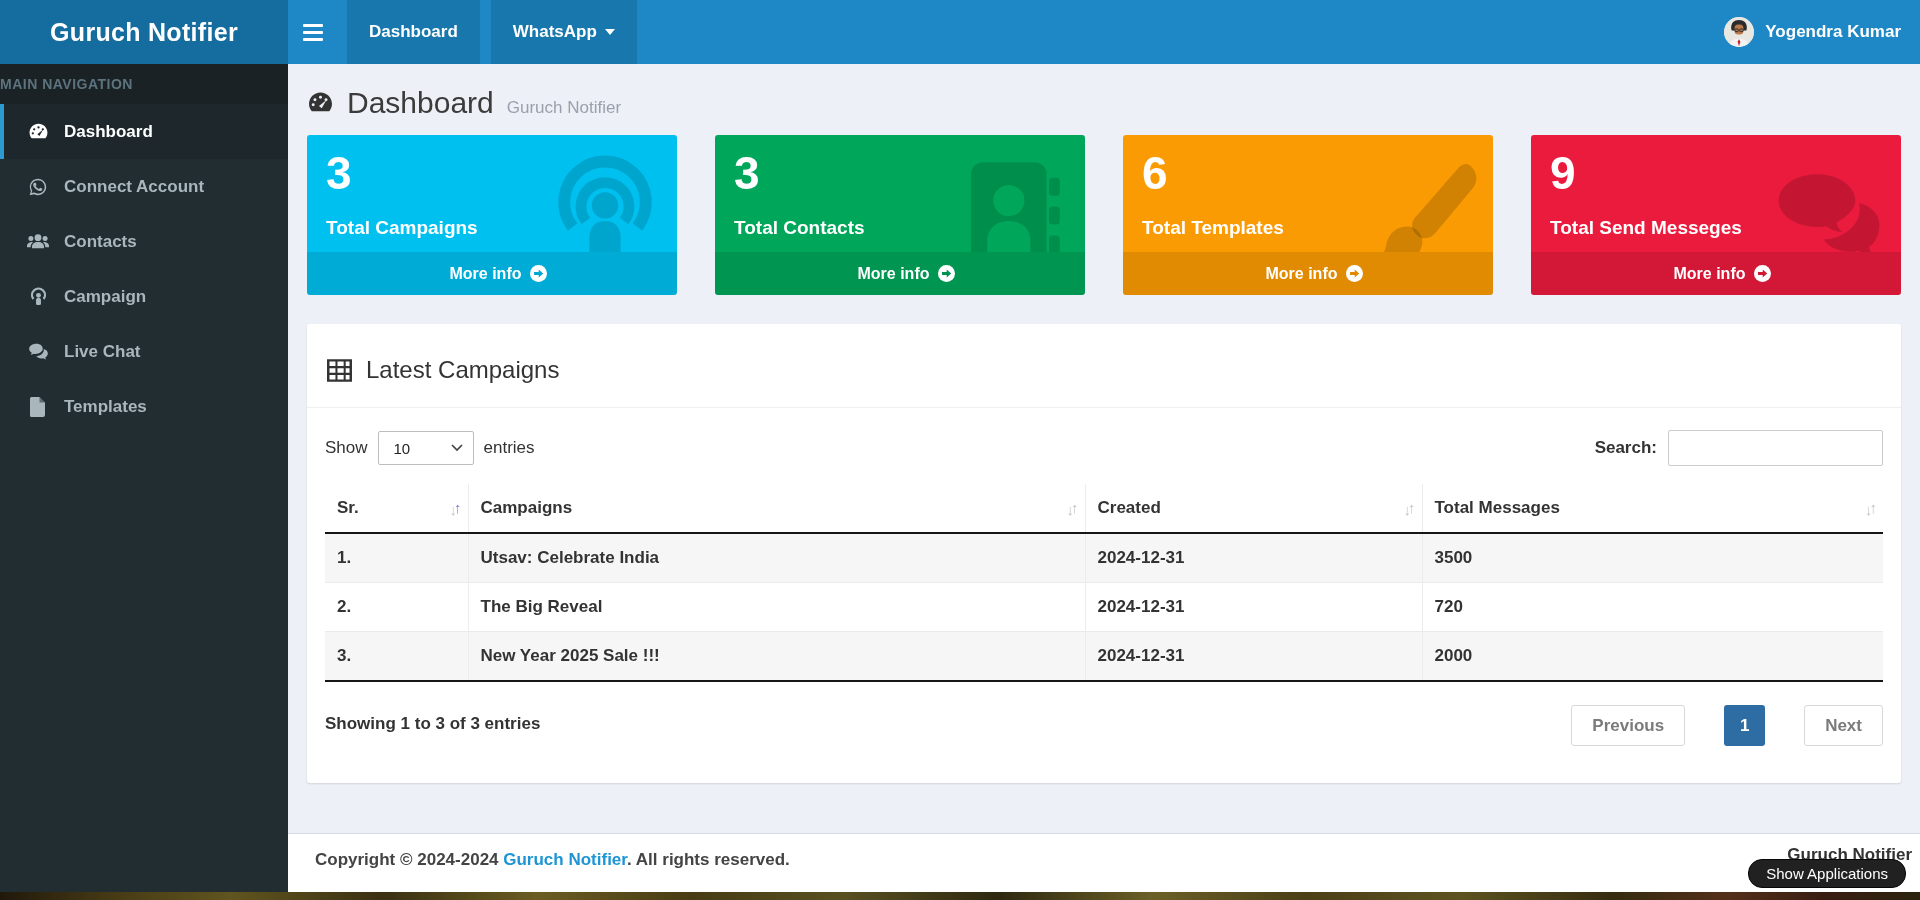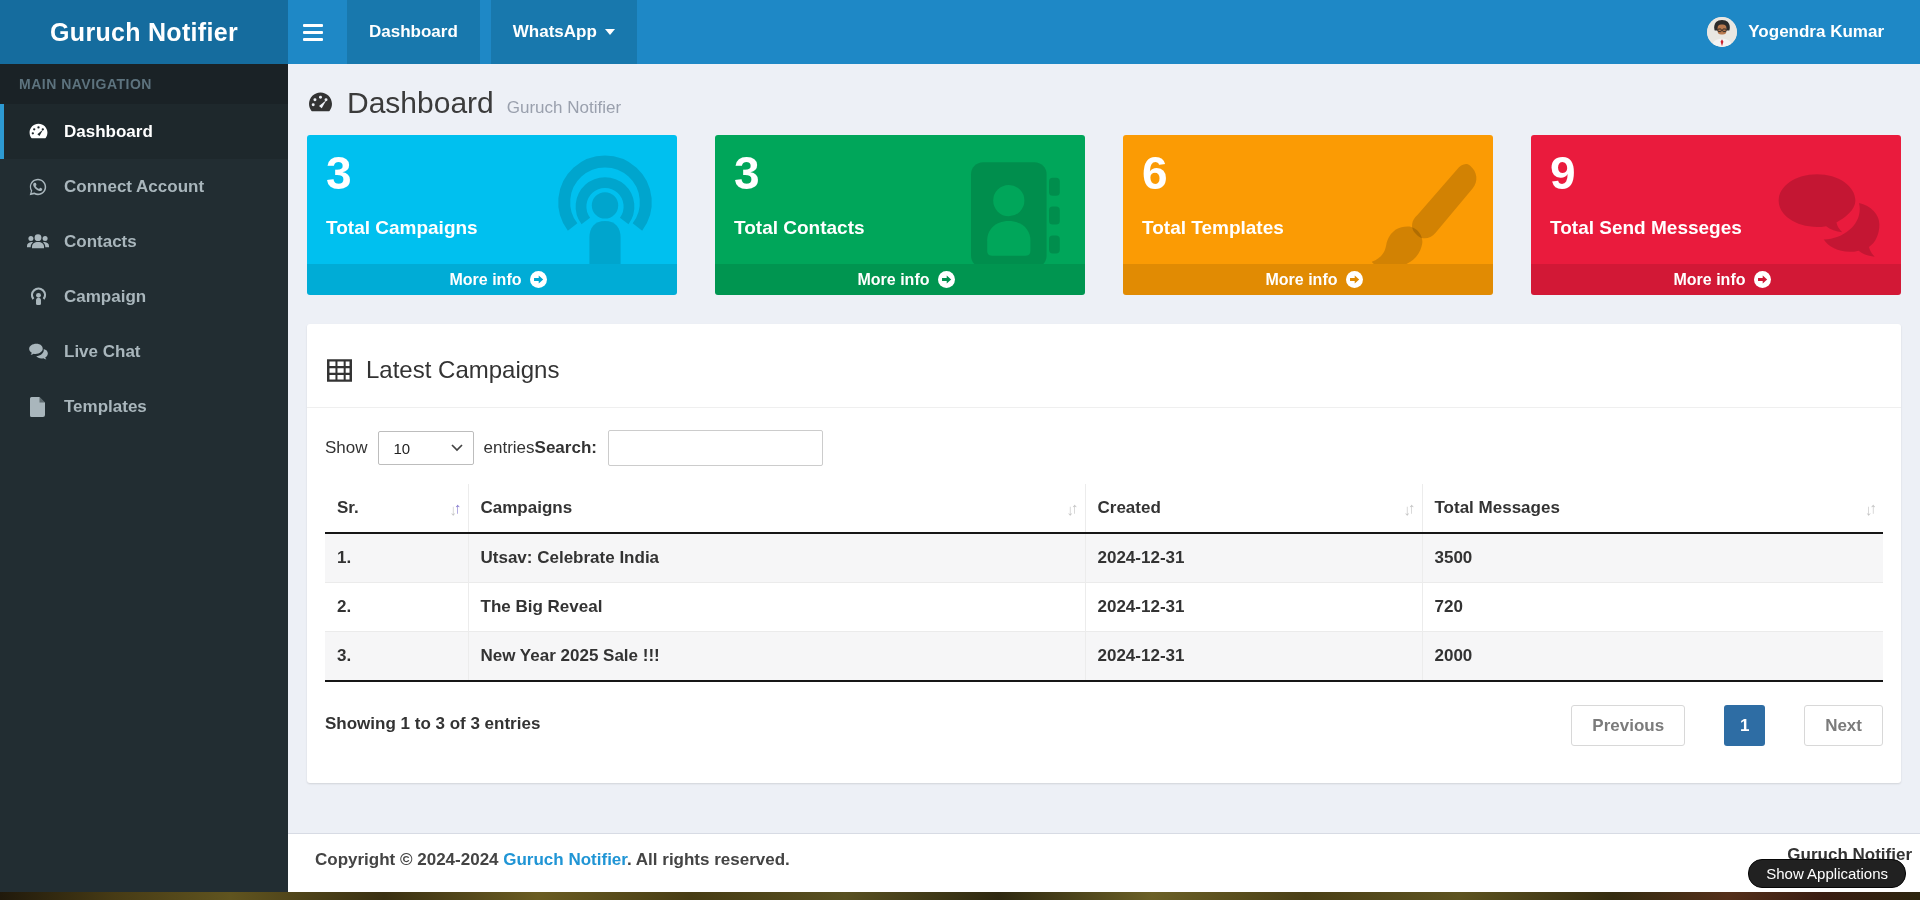--- a/index.html
+++ b/index.html
@@ -6,54 +6,54 @@
   .screen{position:relative;width:1920px;height:900px;overflow:hidden;background:#edf0f6;
           font-family:"Liberation Sans","DejaVu Sans",sans-serif;-webkit-font-smoothing:antialiased;}
 
   
   .topbar{position:absolute;top:0;left:0;right:0;height:64px;background:#1e88c6;display:flex;align-items:stretch;z-index:10;}
   .logo{width:288px;background:#156c9e;color:#fff;font-size:25px;font-weight:700;display:flex;align-items:center;justify-content:center;letter-spacing:.3px;}
   .hamburger{width:50px;display:flex;flex-direction:column;align-items:center;justify-content:center;gap:4px;cursor:pointer;}
   .hamburger span{display:block;width:20px;height:3px;background:#fff;border-radius:1px;}
   .navmenu{display:flex;margin-left:9px;gap:11px;}
   .nav-item{background:#1878ad;color:#fff;font-weight:700;font-size:17px;display:flex;align-items:center;gap:8px;padding:0 22px;cursor:pointer;}
-  .userbox{margin-left:auto;display:flex;align-items:center;gap:11px;padding-right:36px;color:#fff;font-weight:700;font-size:17px;cursor:pointer;}
+  .userbox{margin-left:auto;display:flex;align-items:center;gap:11px;padding-right:19px;color:#fff;font-weight:700;font-size:17px;cursor:pointer;}
   .avatar{width:30px;height:30px;border-radius:50%;overflow:hidden;background:#e9e7e2;flex:0 0 auto;}
 
   
   .sidebar{position:absolute;top:64px;left:0;width:288px;bottom:8px;background:#222d32;z-index:5;}
-  .sb-head{height:40px;background:#1a2226;color:#5d737e;font-size:14px;font-weight:700;display:flex;align-items:center;padding-left:19px;letter-spacing:.5px;}
+  .sb-head{height:40px;background:#1a2226;color:#5d737e;font-size:14px;font-weight:700;display:flex;align-items:center;letter-spacing:.5px;}
   .sb-item{height:55px;display:flex;align-items:center;padding-left:21px;color:#a9b6bc;font-size:17px;font-weight:700;border-left:4px solid transparent;cursor:pointer;--hole:#222d32;}
   .sb-item .ic{width:26px;margin-right:13px;display:flex;justify-content:center;align-items:center;}
   .sb-item.active{background:#1e282c;color:#fff;border-left-color:#2d9ad2;--hole:#1e282c;}
 
   
   .content{position:absolute;left:288px;top:64px;right:0;height:769px;background:#edf0f6;}
   .page-head{display:flex;align-items:baseline;gap:13px;padding:22px 19px 0;}
   .ph-icon{position:relative;top:3px;--hole:#edf0f6;color:#333;}
   .ph-title{font-size:30px;color:#3b3b3b;font-weight:400;}
   .ph-sub{font-size:17px;color:#9aa0ad;}
 
   .boxes{display:grid;grid-template-columns:repeat(4,1fr);gap:38px;padding:15px 19px 0;}
   .sbox{height:160px;border-radius:3px;color:#fff;display:flex;flex-direction:column;position:relative;}
   .sbox .sbody{flex:1;padding:13px 19px 0;position:relative;overflow:hidden;border-radius:3px 3px 0 0;}
   .sbox .val{font-size:46px;font-weight:700;line-height:1.12;position:relative;z-index:2;}
   .sbox .lbl{font-size:19px;font-weight:700;margin-top:17px;position:relative;z-index:2;}
   .bigicon{position:absolute;right:12px;top:14px;width:120px;height:132px;z-index:1;}
-  .sfoot{height:31px;background:rgba(0,0,0,0.1);display:flex;align-items:center;justify-content:center;gap:8px;font-size:16px;font-weight:700;border-radius:0 0 3px 3px;cursor:pointer;padding-left:12px;}
+  .sfoot{height:43px;background:rgba(0,0,0,0.1);display:flex;align-items:center;justify-content:center;gap:8px;font-size:16px;font-weight:700;border-radius:0 0 3px 3px;cursor:pointer;padding-left:12px;}
   .box-aqua{background:#00c0ef;--f:#00a7d2;--boxc:#00c0ef;}
   .box-green{background:#00a65a;--f:#00914f;--boxc:#00a65a;}
   .box-orange{background:#fb9b04;--f:#df8a02;--boxc:#fb9b04;}
   .box-red{background:#ea1b3d;--f:#cf1734;--boxc:#ea1b3d;}
 
   
   .panel{margin:29px 19px 0;background:#fff;border-radius:3px;box-shadow:0 1px 2px rgba(0,0,0,0.12);}
   .panel-head{padding:32px 19px 23px;display:flex;align-items:center;gap:13px;border-bottom:1px solid #efefef;text-align:right;}
   .panel-title{font-size:24px;color:#333;font-weight:400;}
-  .controls{display:flex;justify-content:flex-start;align-items:center;padding:22px 18px 13px;font-size:17px;color:#333;}
+  .controls{display:flex;justify-content:space-between;align-items:center;padding:22px 18px 13px;font-size:17px;color:#333;}
   .showwrap{display:flex;align-items:center;gap:10px;}
   .lenselect{width:96px;height:34px;border:1px solid #bdbdbd;border-radius:2px;background:#fff;display:flex;align-items:center;justify-content:space-between;padding:0 10px 0 15px;font-size:15px;color:#222;cursor:pointer;box-sizing:border-box;}
   .searchwrap{display:flex;align-items:center;gap:11px;font-weight:700;}
   .search-input{width:215px;height:36px;border:1px solid #ccc;border-radius:2px;background:#fff;box-sizing:border-box;font-size:16px;padding:0 8px;outline:none;font-family:inherit;}
 
   table.dt{width:calc(100% - 36px);margin:5px 18px 0;border-collapse:collapse;table-layout:fixed;font-size:17px;color:#333;}
   .dt th{font-weight:700;text-align:left;padding:14px 12px;border-bottom:2px solid #161616;position:relative;cursor:pointer;}
   .dt td{font-weight:700;padding:14px 12px;border-top:1px solid #ebebeb;overflow:hidden;white-space:nowrap;}
   .dt th + th,.dt td + td{border-left:1px solid #ececec;}
   .dt tbody tr:nth-child(odd){background:#f6f6f7;}

